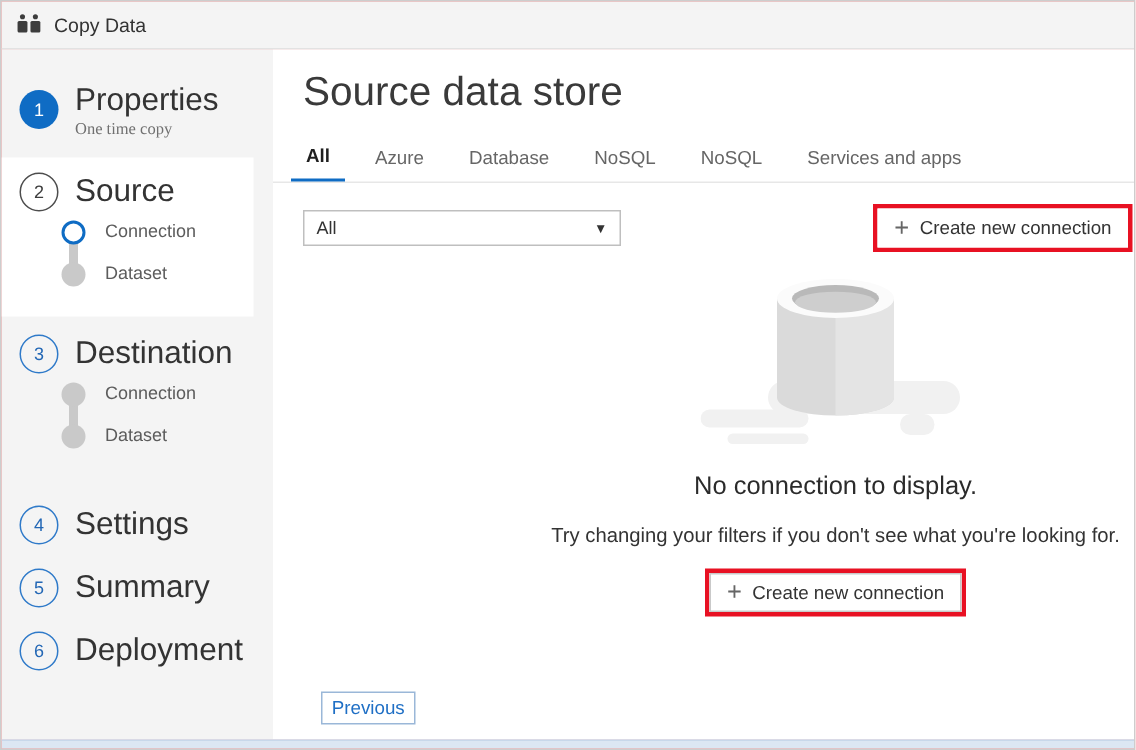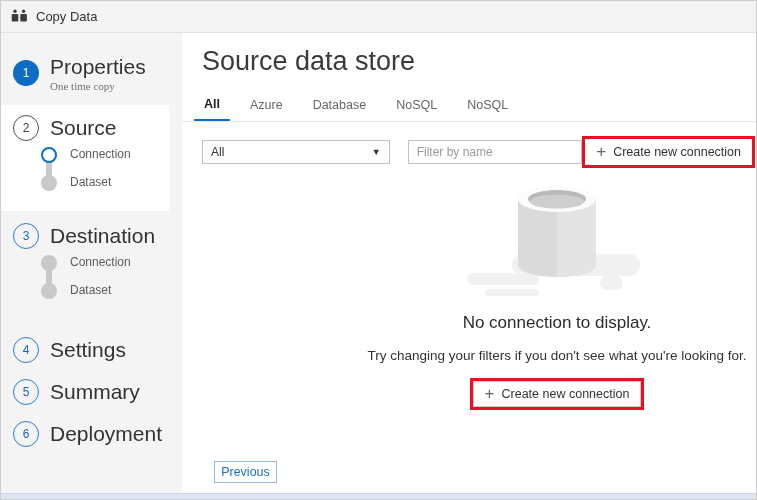--- a/index.html
+++ b/index.html
@@ -166,28 +166,28 @@
       <div class="pad">
         <div class="page-title">Source data store</div>
       </div>
 
       <div class="tabs">
         <span class="tab active">All</span>
         <span class="tab">Azure</span>
         <span class="tab">Database</span>
         <span class="tab">NoSQL</span>
         <span class="tab">NoSQL</span>
+        <span class="tab">Services and apps</span>
       </div>
 
       <div class="filter-row pad">
         <div class="select-box">
           <span>All</span>
           <span class="select-caret">▼</span>
         </div>
-        <input class="text-input" type="text" placeholder="Filter by name" style="">
         <span class="annotation-box right">
           <button class="create-btn">
             <span class="plus">+</span>
             <span>Create new connection</span>
           </button>
         </span>
       </div>
 
       <div class="empty-state">
         <svg width="180" height="115" viewBox="0 0 180 115">

